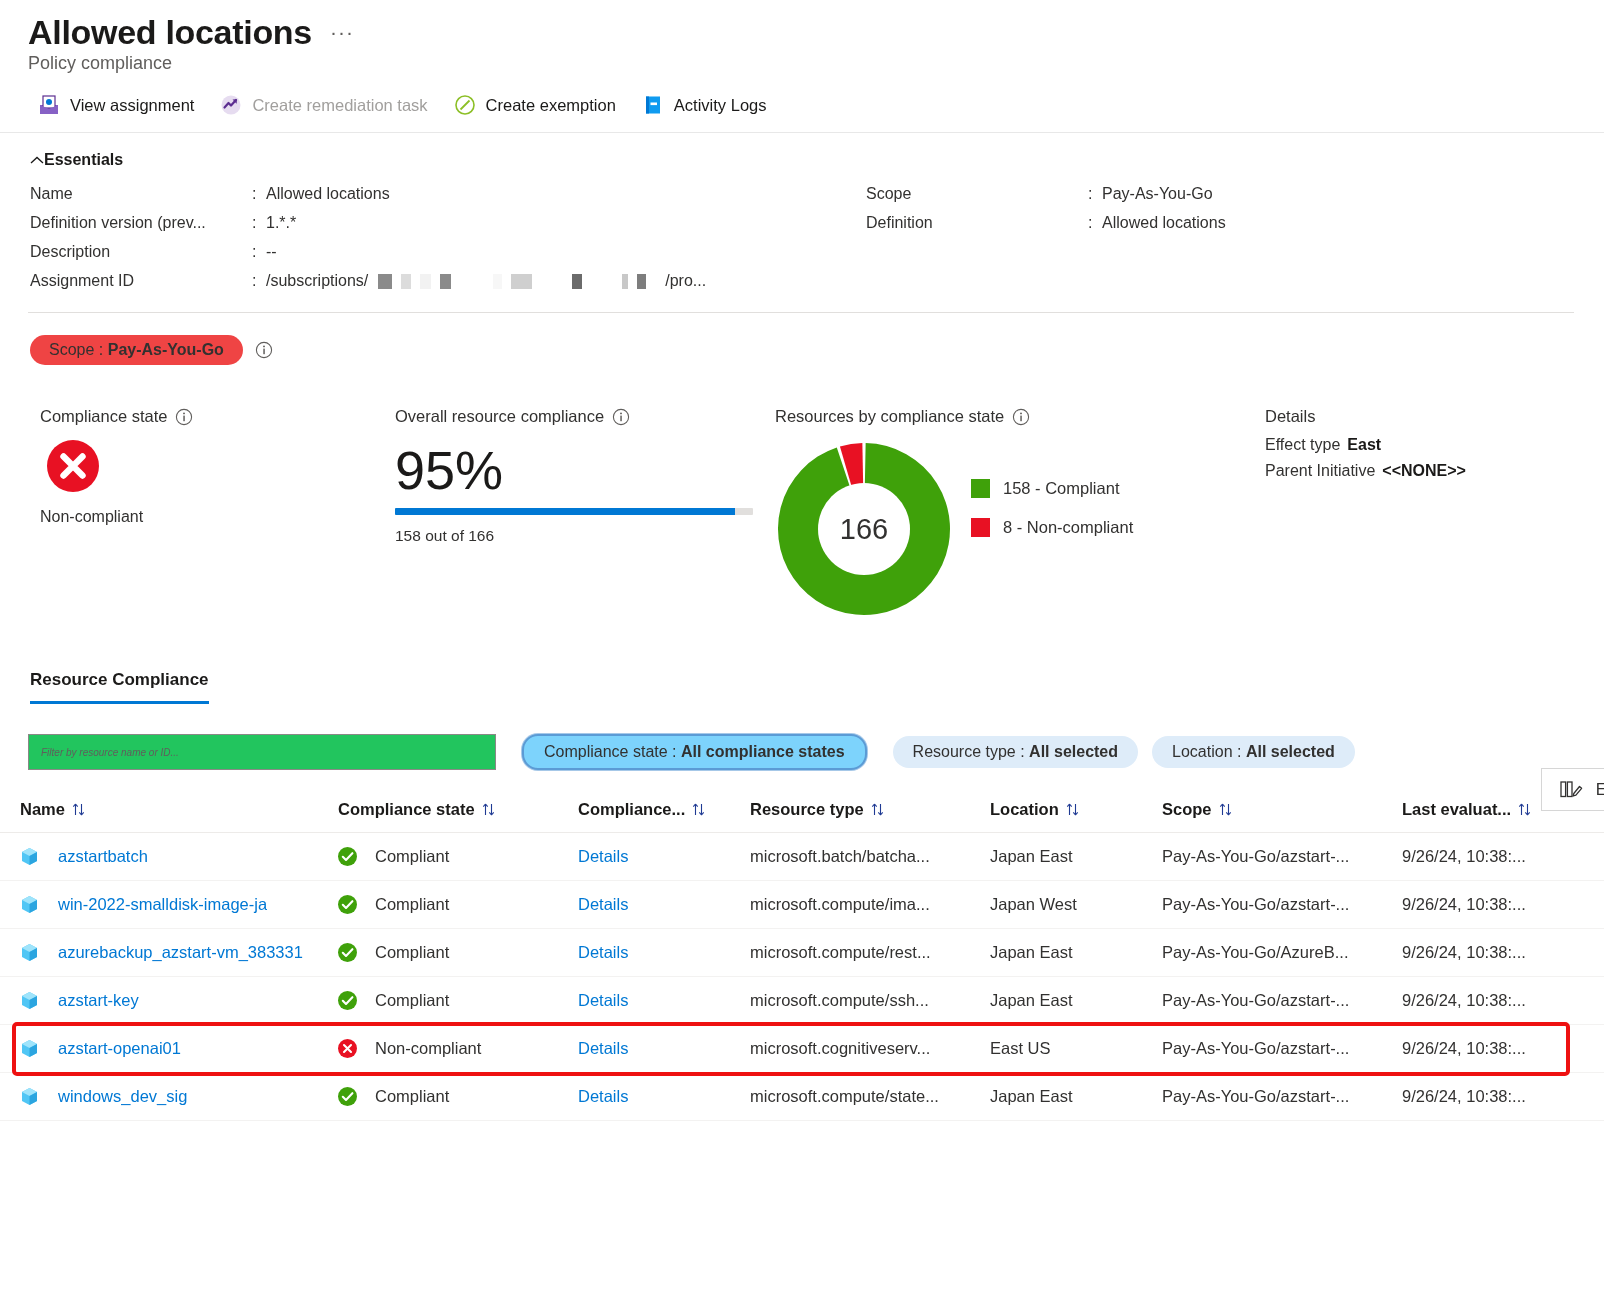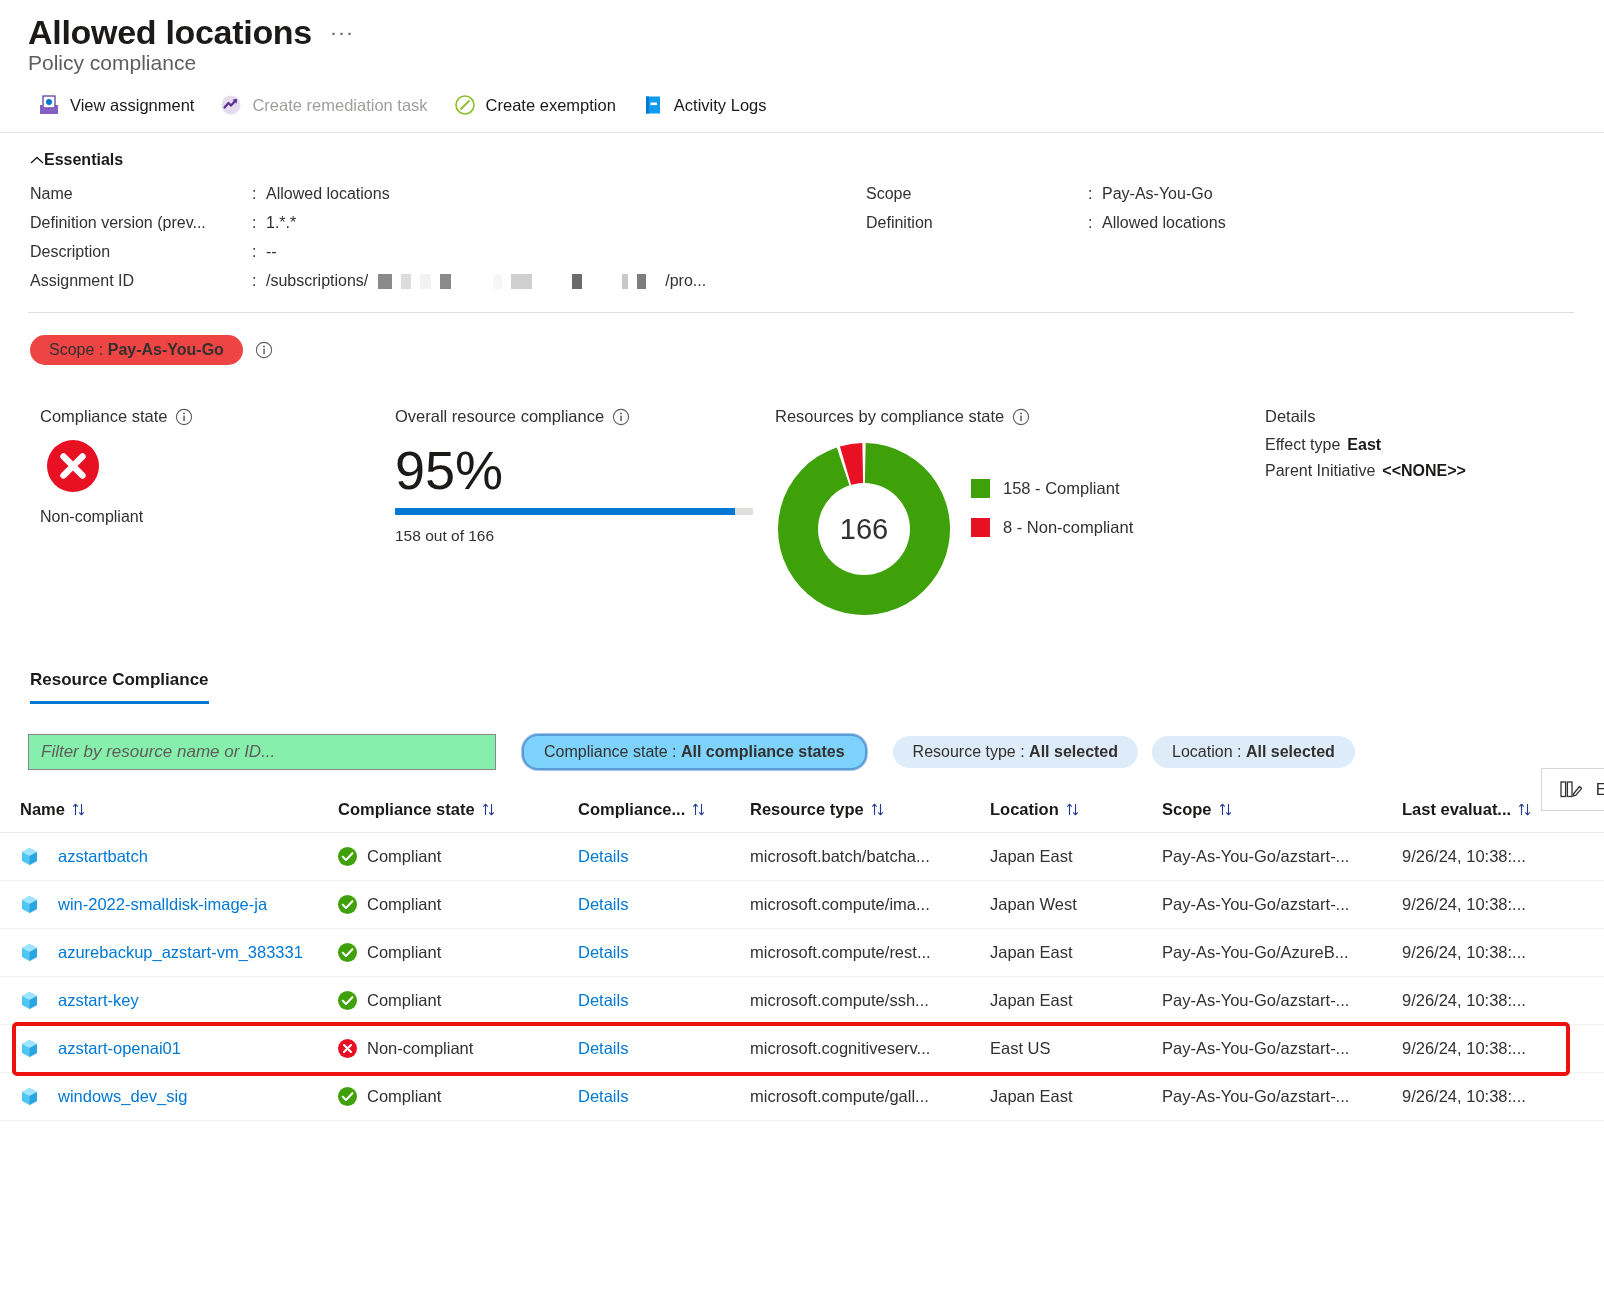--- a/index.html
+++ b/index.html
@@ -16,21 +16,21 @@
   .title-row { display: flex; align-items: flex-start; gap: 18px; }
   .page-title {
     font-size: 34px; font-weight: 600; letter-spacing: -0.3px;
     line-height: 44px; margin: 0; color: #1b1a19;
   }
   .ellipsis-btn {
     font-size: 21px; color: #605e5c; line-height: 44px;
     letter-spacing: 1px; cursor: pointer; user-select: none;
   }
   .page-subtitle {
-    font-size: 21px; color: #605e5c; margin-top: -2px; line-height: 22px;
+    font-size: 18px; color: #605e5c; margin-top: -2px; line-height: 22px;
   }
 
   
   .cmdbar {
     display: flex; align-items: center; gap: 26px;
     padding: 20px 0 16px 38px;
   }
   .cmd-item {
     display: flex; align-items: center; gap: 10px;
     font-size: 16.5px; color: #1b1a19; cursor: pointer; white-space: nowrap;
@@ -121,21 +121,21 @@
     border-bottom: 3px solid #0078d4;
   }
 
   
   .filters {
     display: flex; align-items: center; gap: 0;
     padding: 30px 0 0 28px; position: relative;
   }
   .filter-input {
     width: 468px; height: 36px; border: 1px solid #8a8886;
-    background: #86efac; font-size: 17px; color: #323130;
+    background: #22c55e; font-size: 10px; color: #323130;
     padding: 0 12px; font-family: "Liberation Sans", sans-serif;
     font-style: italic;
   }
   .filter-input::placeholder { color: #605e5c; font-style: italic; opacity: 1; }
   .fpill {
     background: #deecf9; border-radius: 16px; padding: 7px 20px;
     font-size: 16px; color: #323130; white-space: nowrap; cursor: pointer;
   }
   .fpill b { font-weight: 700; }
   .fpill.selected {
@@ -166,21 +166,21 @@
   tbody td {
     font-size: 16.5px; color: #323130; padding: 0;
     height: 48px; border-bottom: 1px solid #f3f2f1;
     white-space: nowrap; overflow: hidden; text-overflow: ellipsis;
     vertical-align: middle;
   }
   .c-name { padding-left: 20px; }
   .name-cell { display: flex; align-items: center; gap: 19px; overflow: hidden; }
   .res-ico { width: 19px; height: 19px; flex: 0 0 19px; display: block; }
   .link { color: #0078d4; cursor: pointer; text-overflow: ellipsis; overflow: hidden; }
-  .state-cell { display: flex; align-items: center; gap: 10px; }
+  .state-cell { display: flex; align-items: center; gap: 18px; }
   .state-ico { width: 19px; height: 19px; flex: 0 0 19px; display: block; }
 
   
   col.w-name { width: 338px; }
   col.w-state { width: 240px; }
   col.w-comp { width: 172px; }
   col.w-type { width: 240px; }
   col.w-loc { width: 172px; }
   col.w-scope { width: 240px; }
   col.w-last { width: 202px; }
@@ -659,21 +659,21 @@
               <svg class="state-ico" viewBox="0 0 19 19">
       <circle cx="9.5" cy="9.5" r="9.5" fill="#3fa10a"></circle>
       <path d="M4.8 9.8 L8 13 L14.4 6.2" stroke="#ffffff" stroke-width="2.1" fill="none" stroke-linecap="round" stroke-linejoin="round"></path>
     </svg>
               <span>Compliant</span>
             </div>
        </td>
        <td>
          <span class="link">Details</span>
        </td>
-       <td>microsoft.compute/gall...</td>
+       <td>microsoft.compute/state...</td>
        <td>Japan East</td>
        <td>Pay-As-You-Go/azstart-...</td>
        <td>9/26/24, 10:38:...</td>
         </tr>
       </tbody>
   </table>
   <div class="hl-box" id="hl-box" style="left: 12px; top: 221.5px; width: 1558px; height: 54px; border-color: rgb(238, 17, 17);"></div>
 </div>
 
 </body></html>

